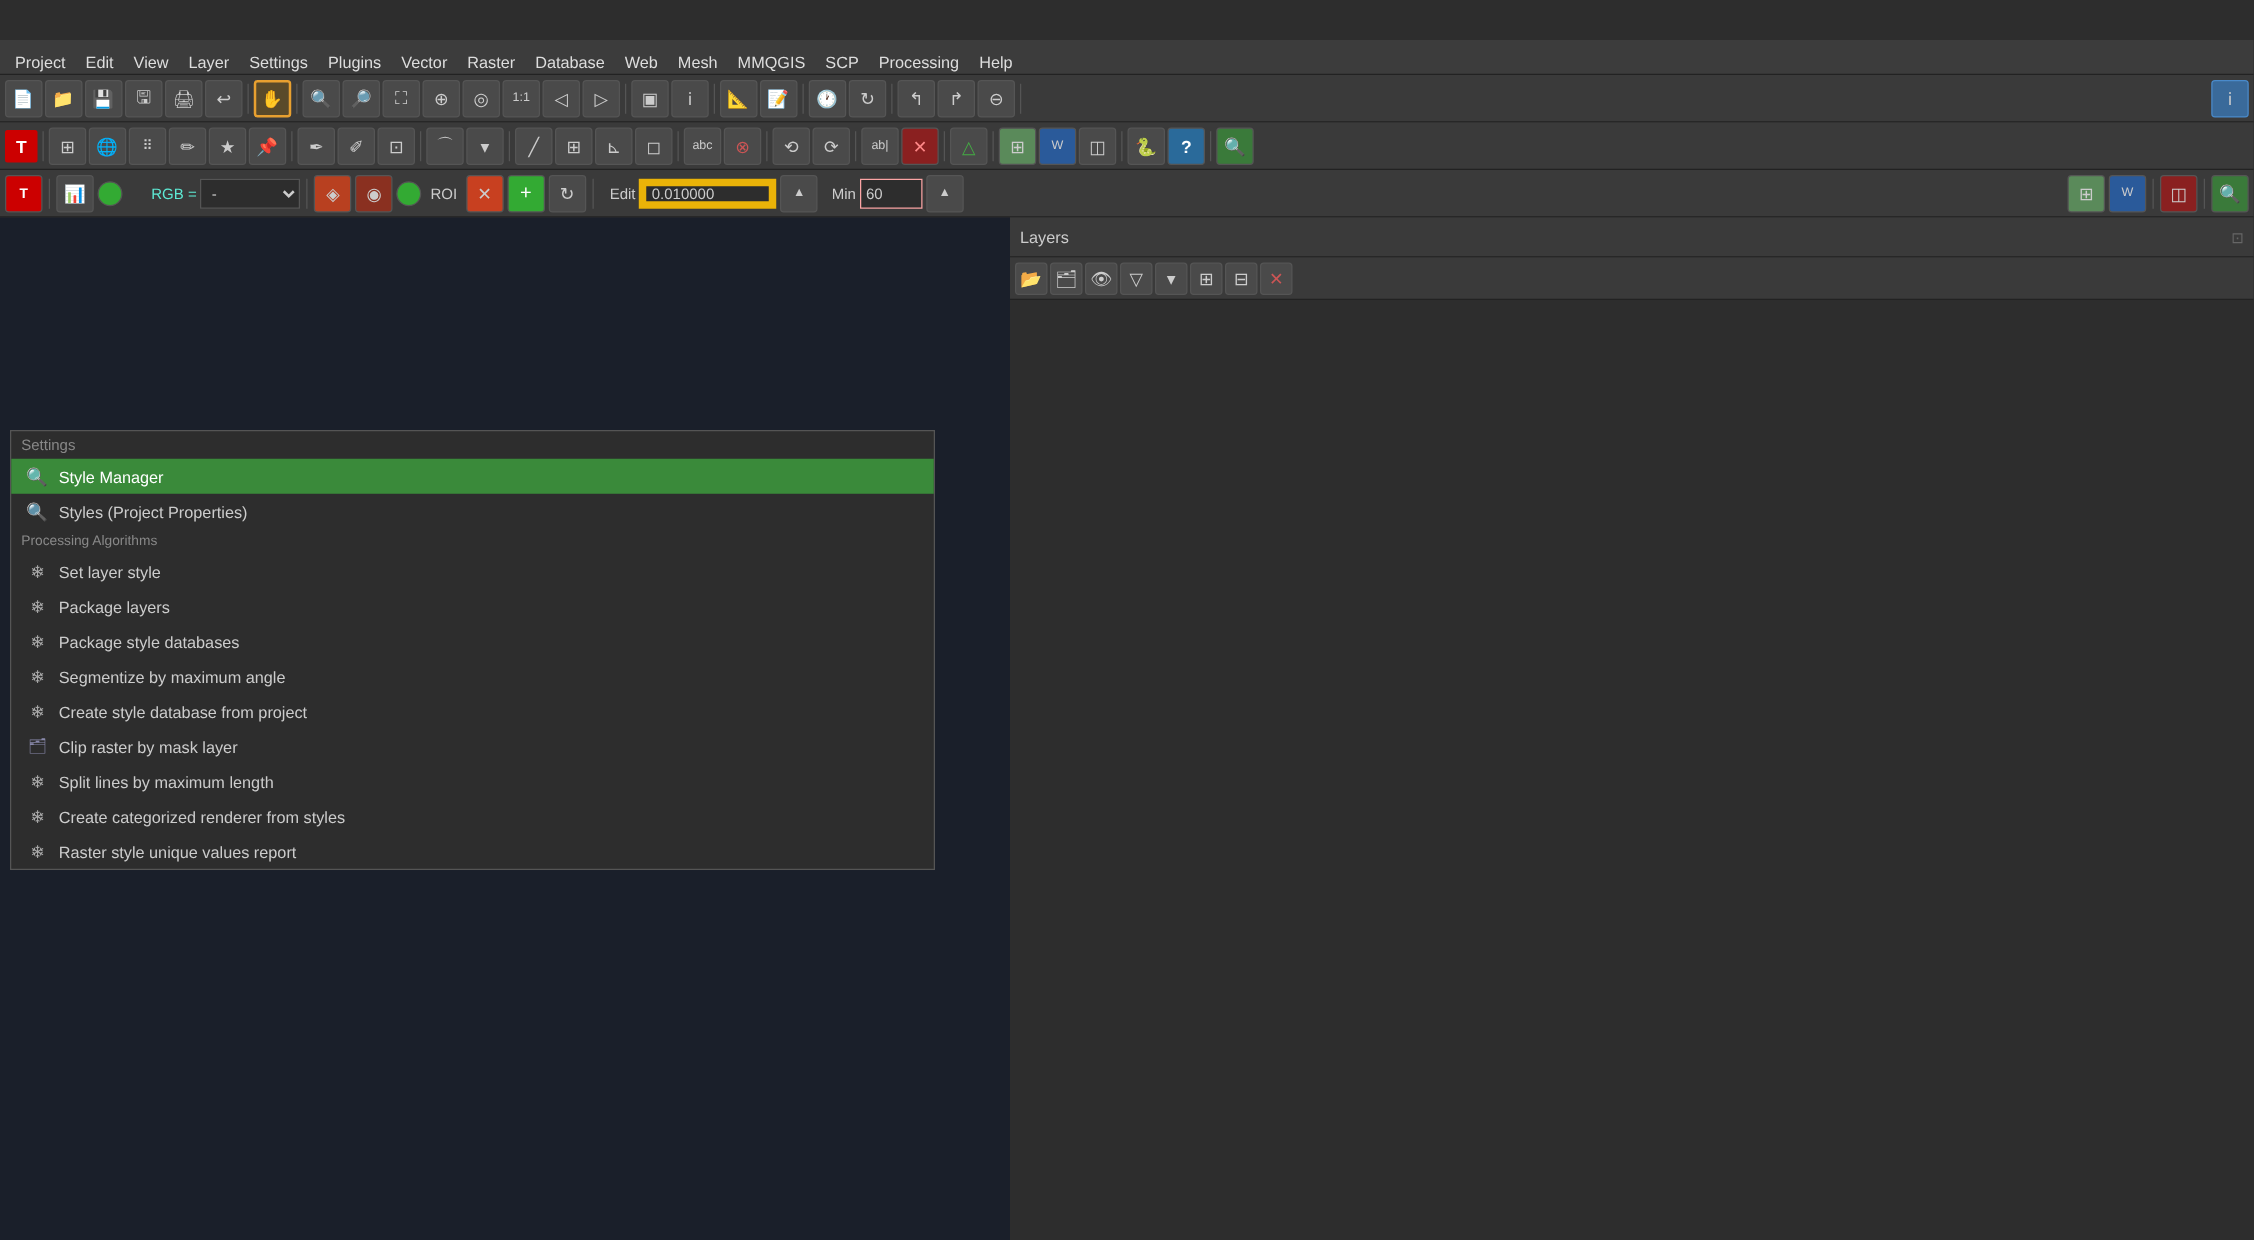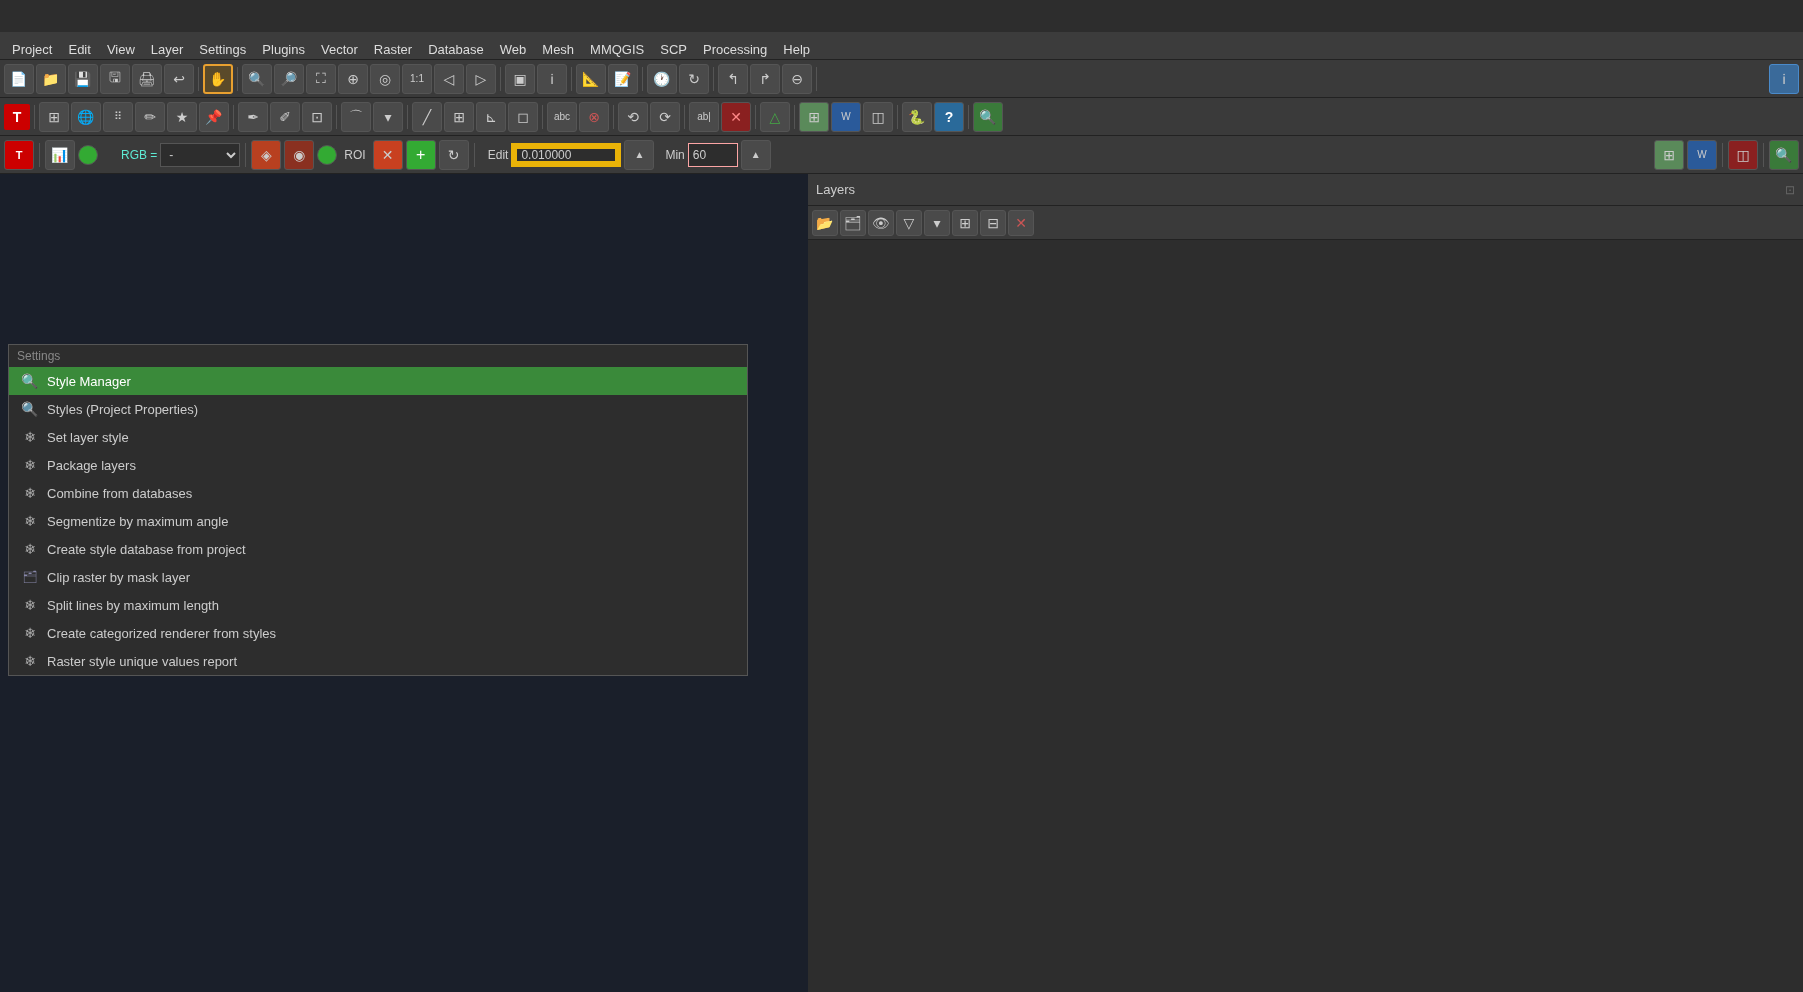--- a/index.html
+++ b/index.html
@@ -401,31 +401,32 @@
     <div id="dropdown-overlay">
       <div class="dropdown-header">Settings</div>
       <div class="dropdown-item active">
         <span class="item-icon search-sm">🔍</span>
         <span>Style Manager</span>
       </div>
       <div class="dropdown-item">
         <span class="item-icon search-sm">🔍</span>
         <span>Styles (Project Properties)</span>
       </div>
+      <div class="section-label">Processing Algorithms</div>
       <div class="dropdown-item">
         <span class="item-icon snowflake">❄</span>
         <span>Set layer style</span>
       </div>
       <div class="dropdown-item">
         <span class="item-icon snowflake">❄</span>
         <span>Package layers</span>
       </div>
       <div class="dropdown-item">
         <span class="item-icon snowflake">❄</span>
-        <span>Combine from databases</span>
+        <span>Package style databases</span>
       </div>
       <div class="dropdown-item">
         <span class="item-icon snowflake">❄</span>
         <span>Segmentize by maximum angle</span>
       </div>
       <div class="dropdown-item">
         <span class="item-icon snowflake">❄</span>
         <span>Create style database from project</span>
       </div>
       <div class="dropdown-item">

